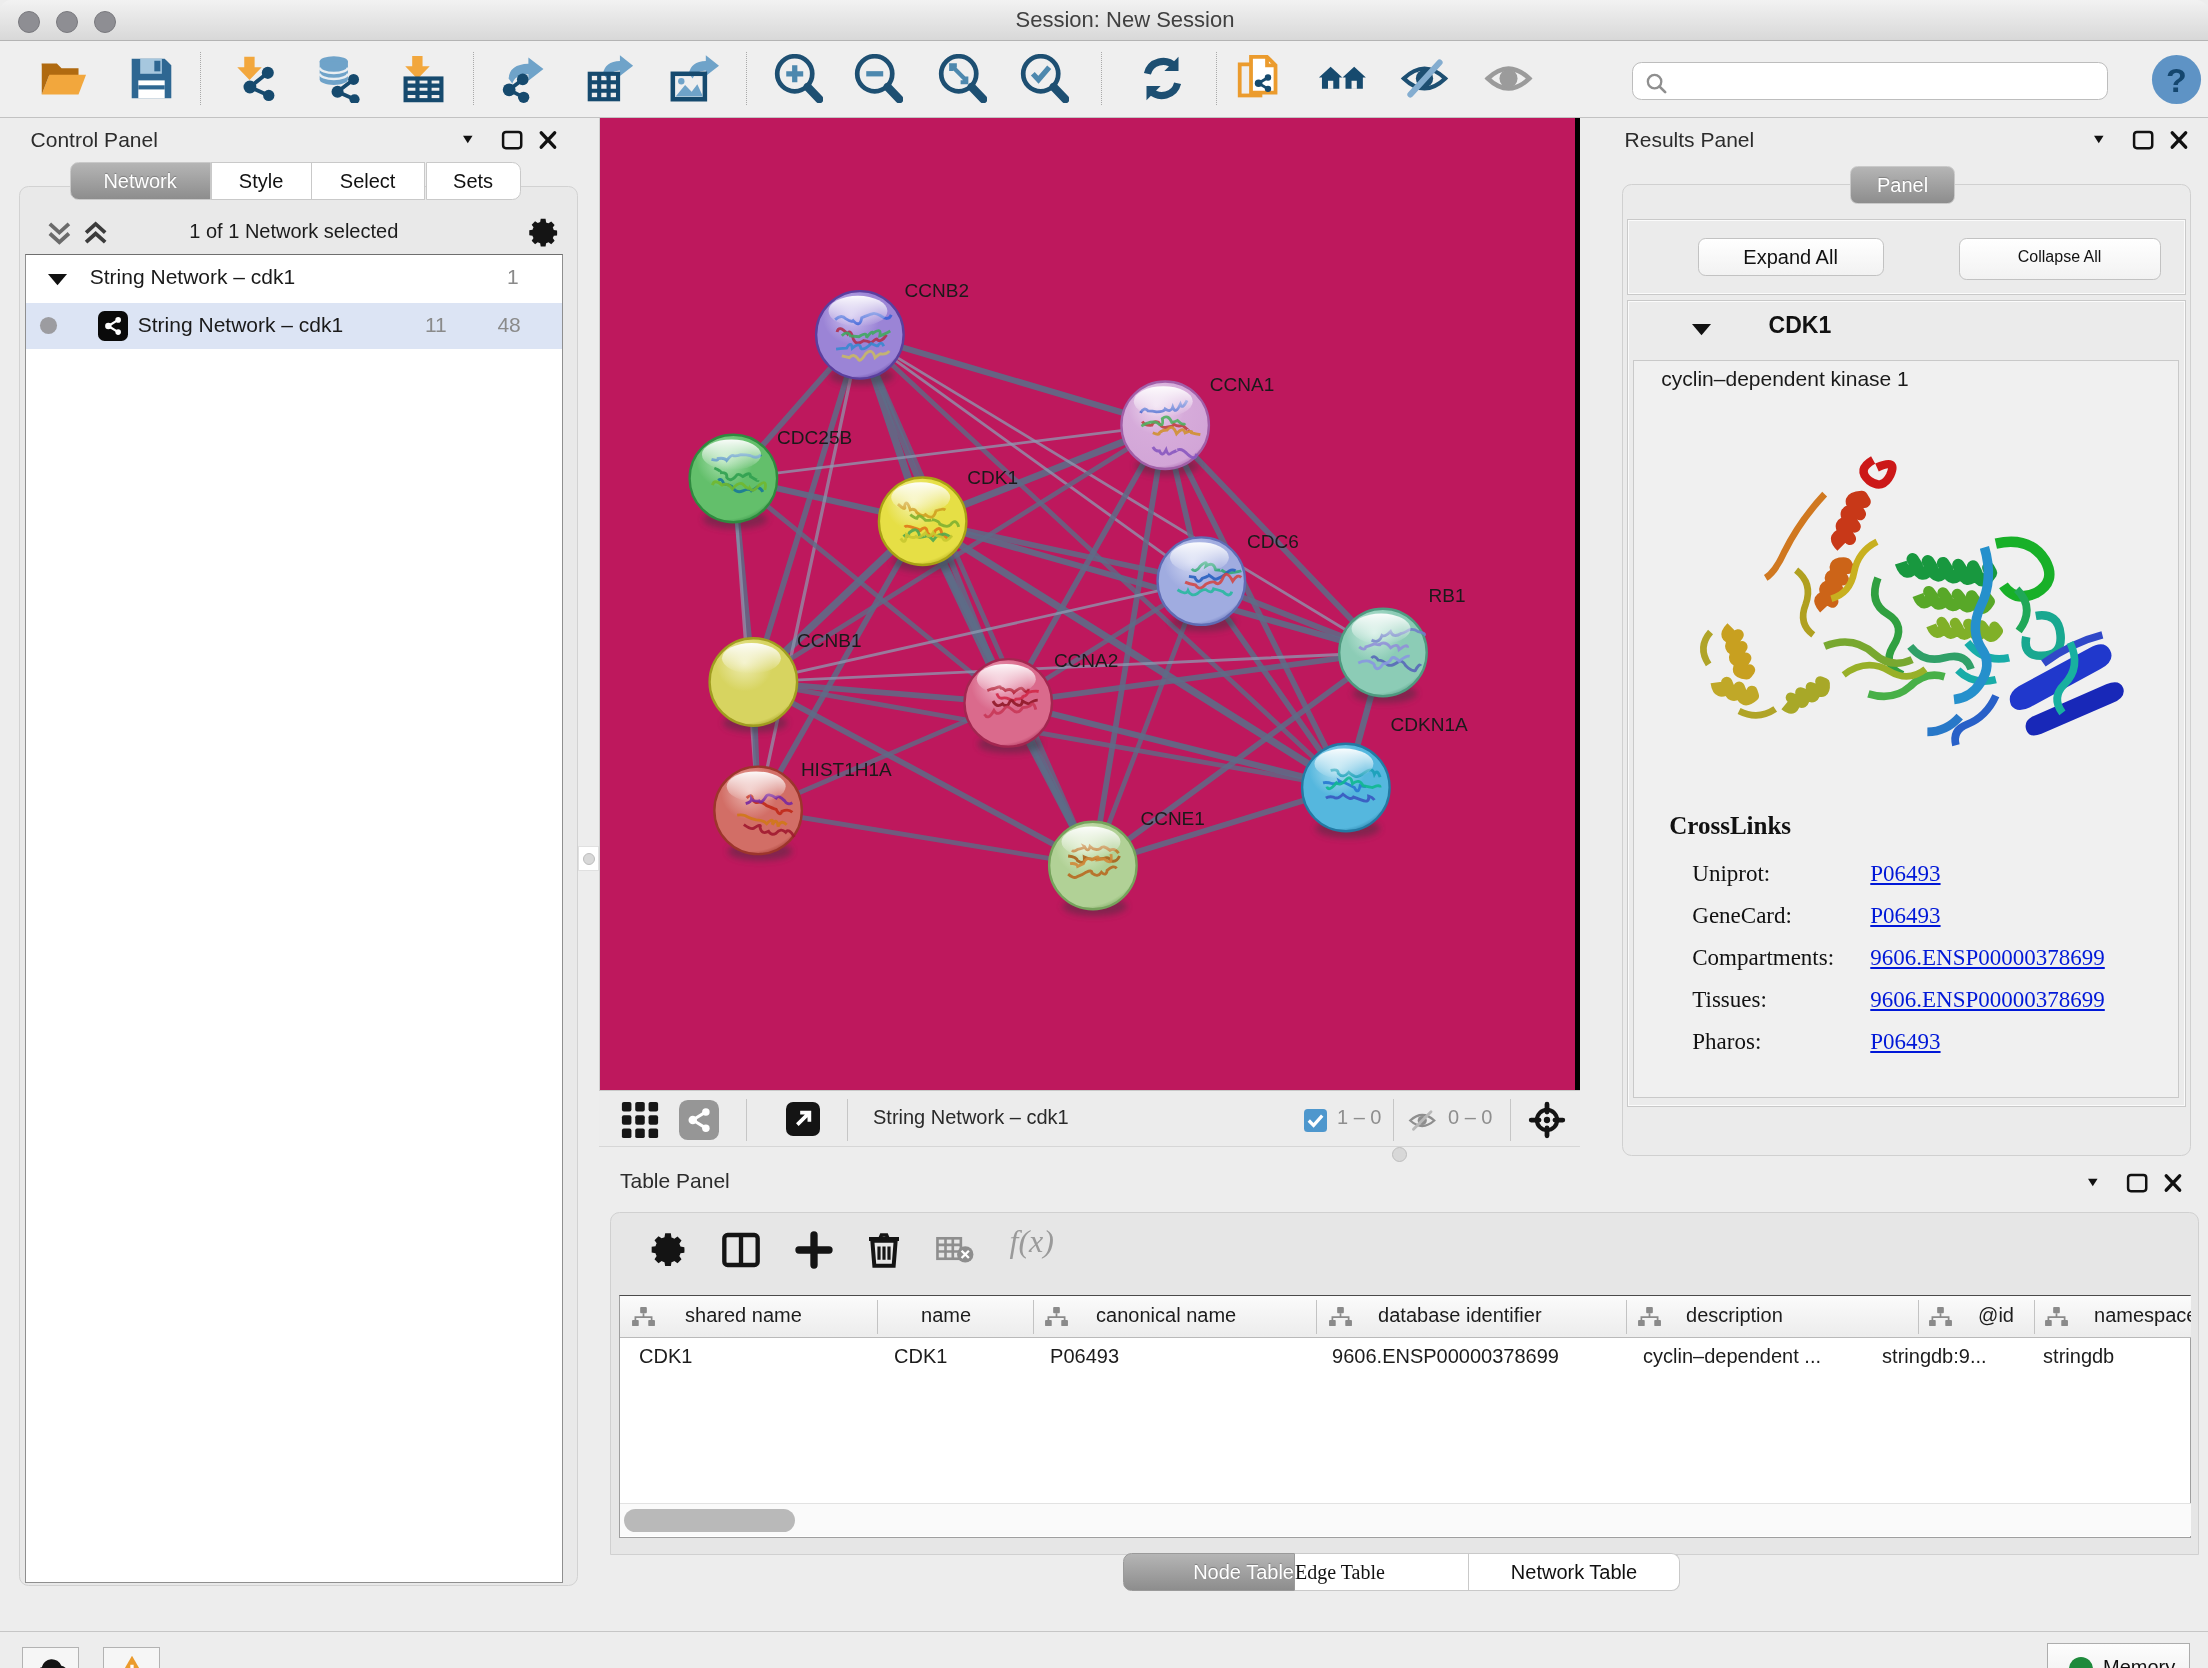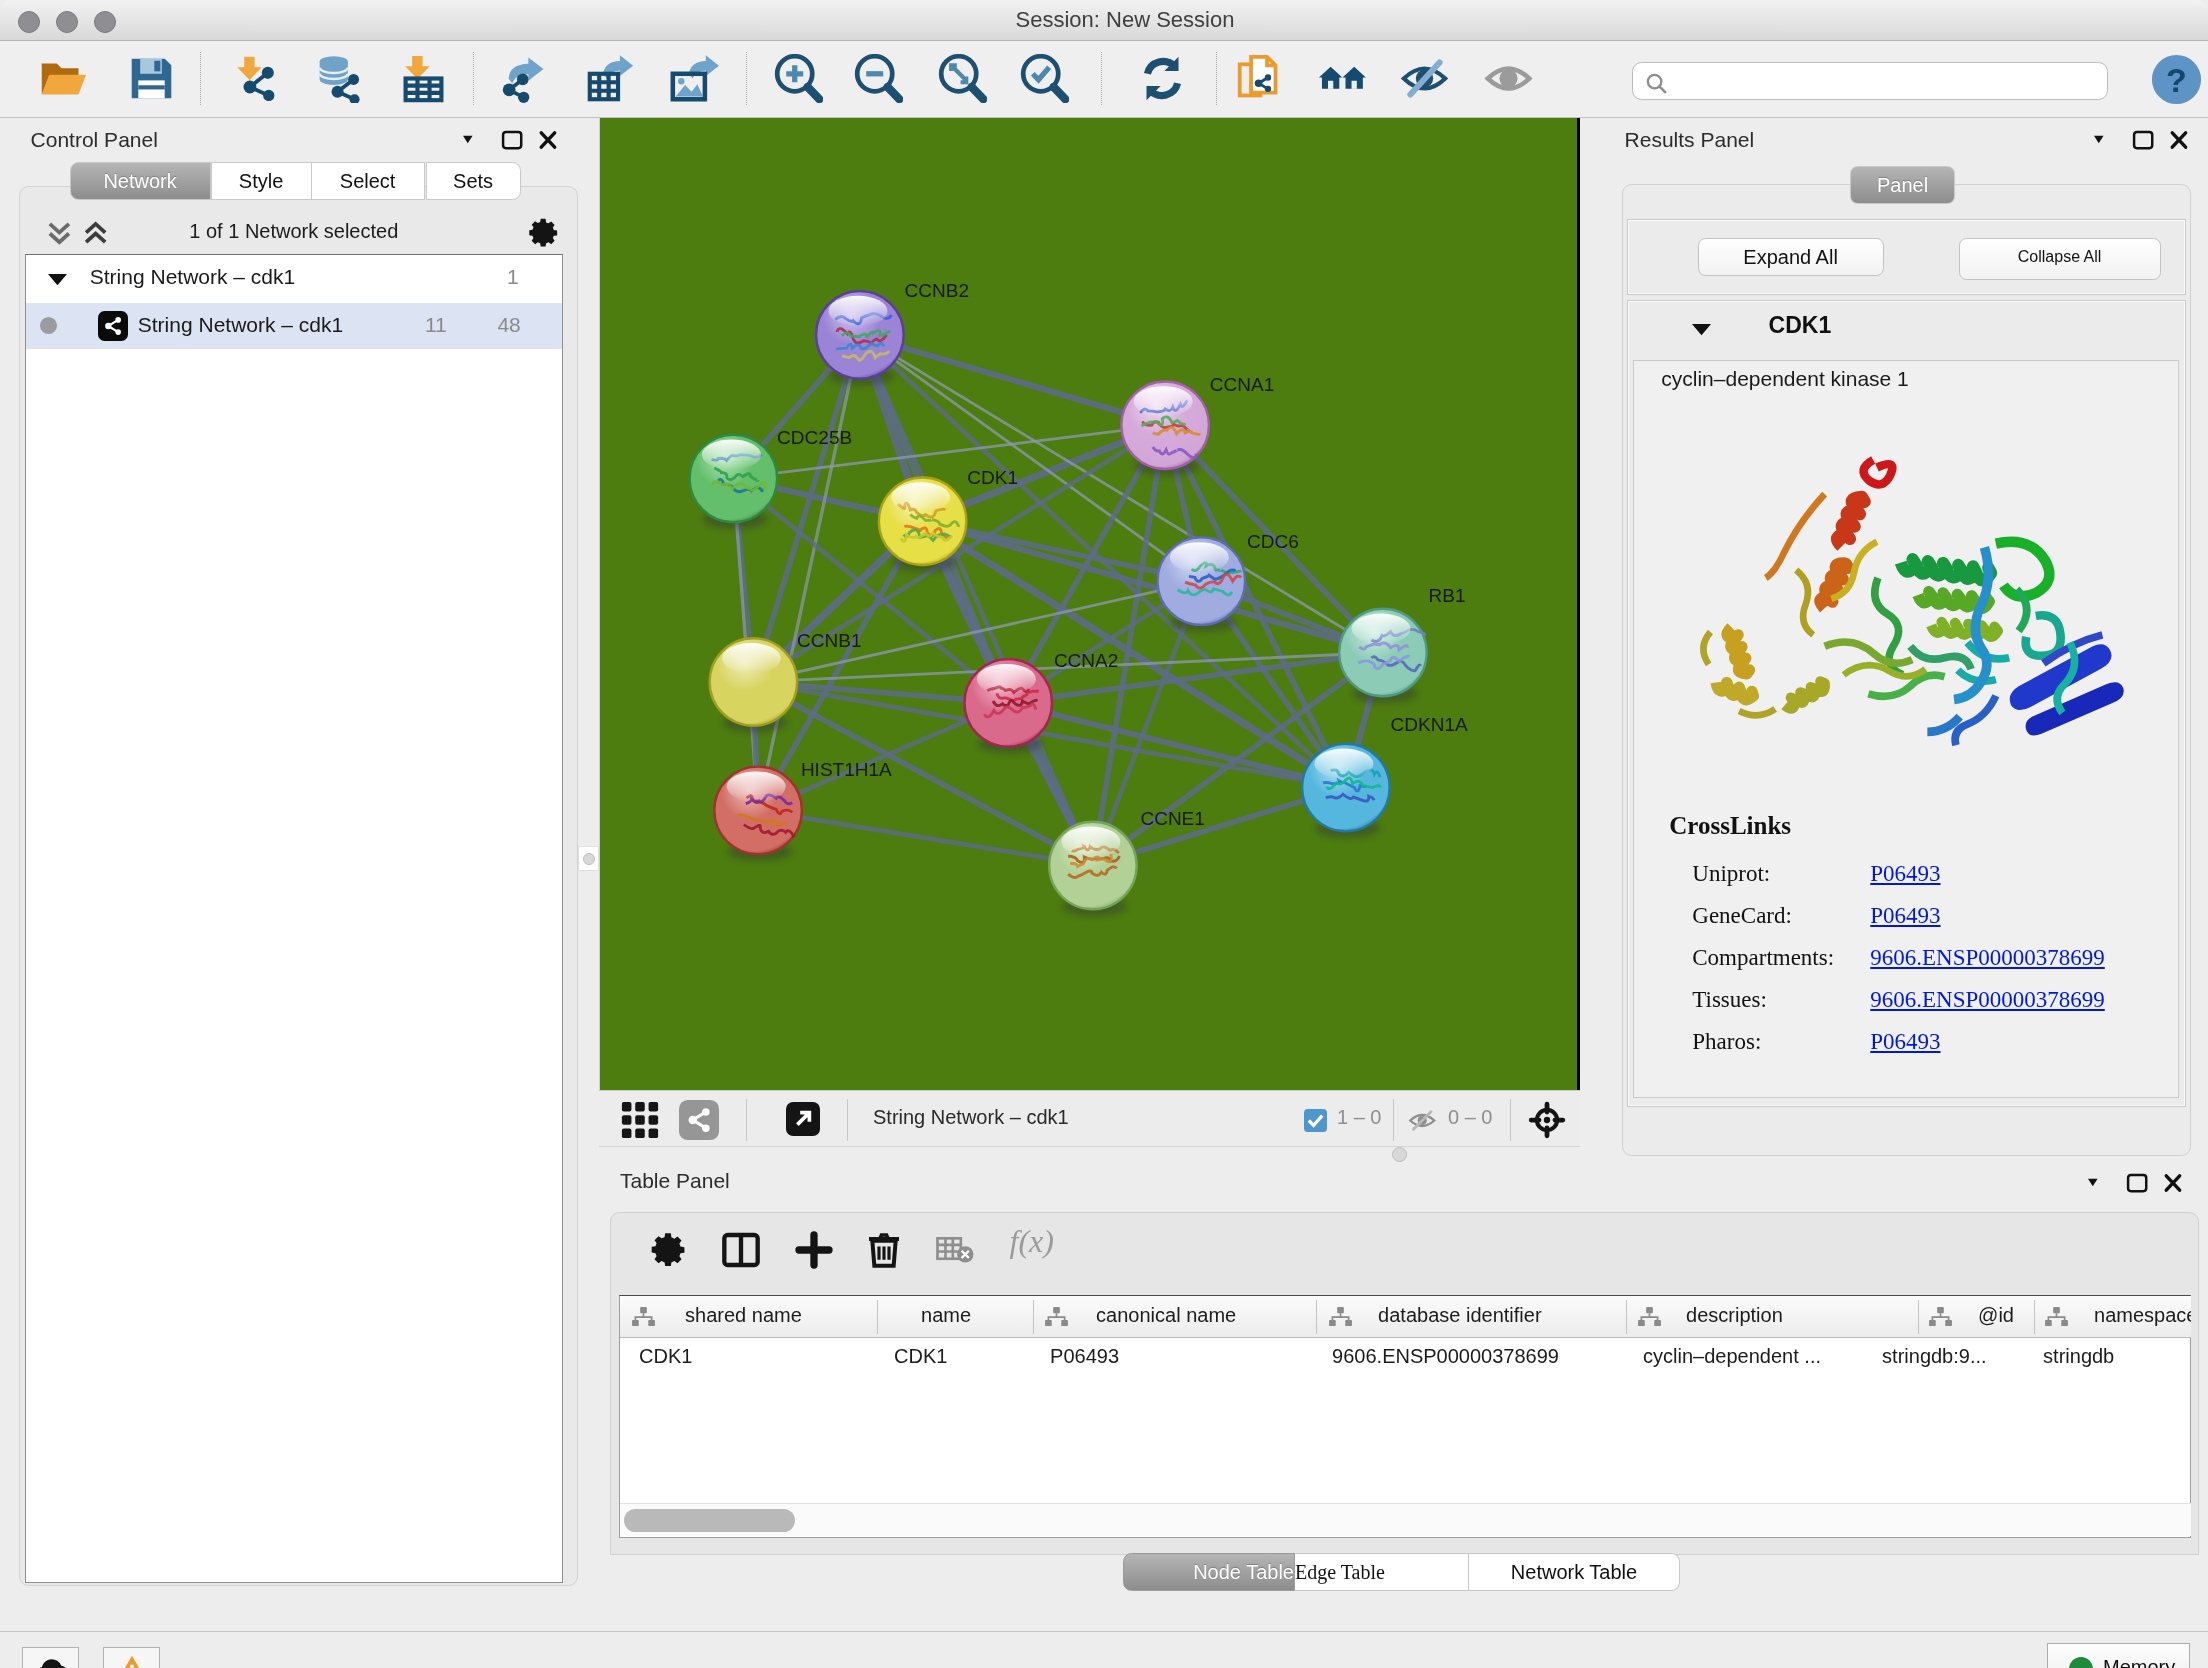--- a/index.html
+++ b/index.html
@@ -38,21 +38,21 @@
   text-shadow:0 -1px 1px rgba(0,0,0,.25); }
 #cp-body { position:absolute; left:11.4px; top:68px; width:559px; height:1400px;
   background:#e9e9e9; border:1px solid #d2d2d2; border-radius:9.5px; }
 #cp-toolbar { position:absolute; left:4.8px; top:27.6px; width:538px; height:38px; }
 #cp-tree { position:absolute; left:4.8px; top:67px; width:538px; height:1329px;
   background:#fff; border:1px solid #8f8f8f; border-top:1.9px solid #6e6e6e; overflow:hidden; }
 .treerow { position:absolute; left:0; width:100%; height:46px; font-size:21px; color:#1a1a1a; }
 .rowsel { background:#dce4f4; }
 
 
-#canvas { left:599px; top:118px; width:981px; height:972px; background:#4d7c0f; border-left:1px solid #cfcfcf; border-right:3px solid #000000; }
+#canvas { left:599px; top:118px; width:981px; height:972px; background:#be185d; border-left:1px solid #cfcfcf; border-right:5px solid #000000; }
 #canvasbar { left:599px; top:1090px; width:981px; height:57px; background:#ececec; border-top:1px solid #c9c9c9; border-bottom:1px solid #d6d6d6; }
 
 
 #vsplit { left:1580px; top:118px; width:44px; height:1044px; background:#ededed; }
 #resultspanel { left:1617px; top:118px; width:592px; height:1044px; background:#ededed; }
 
 
 #tablepanel { left:599px; top:1162px; width:1609px; height:439px; background:#ededed; }
 
 

